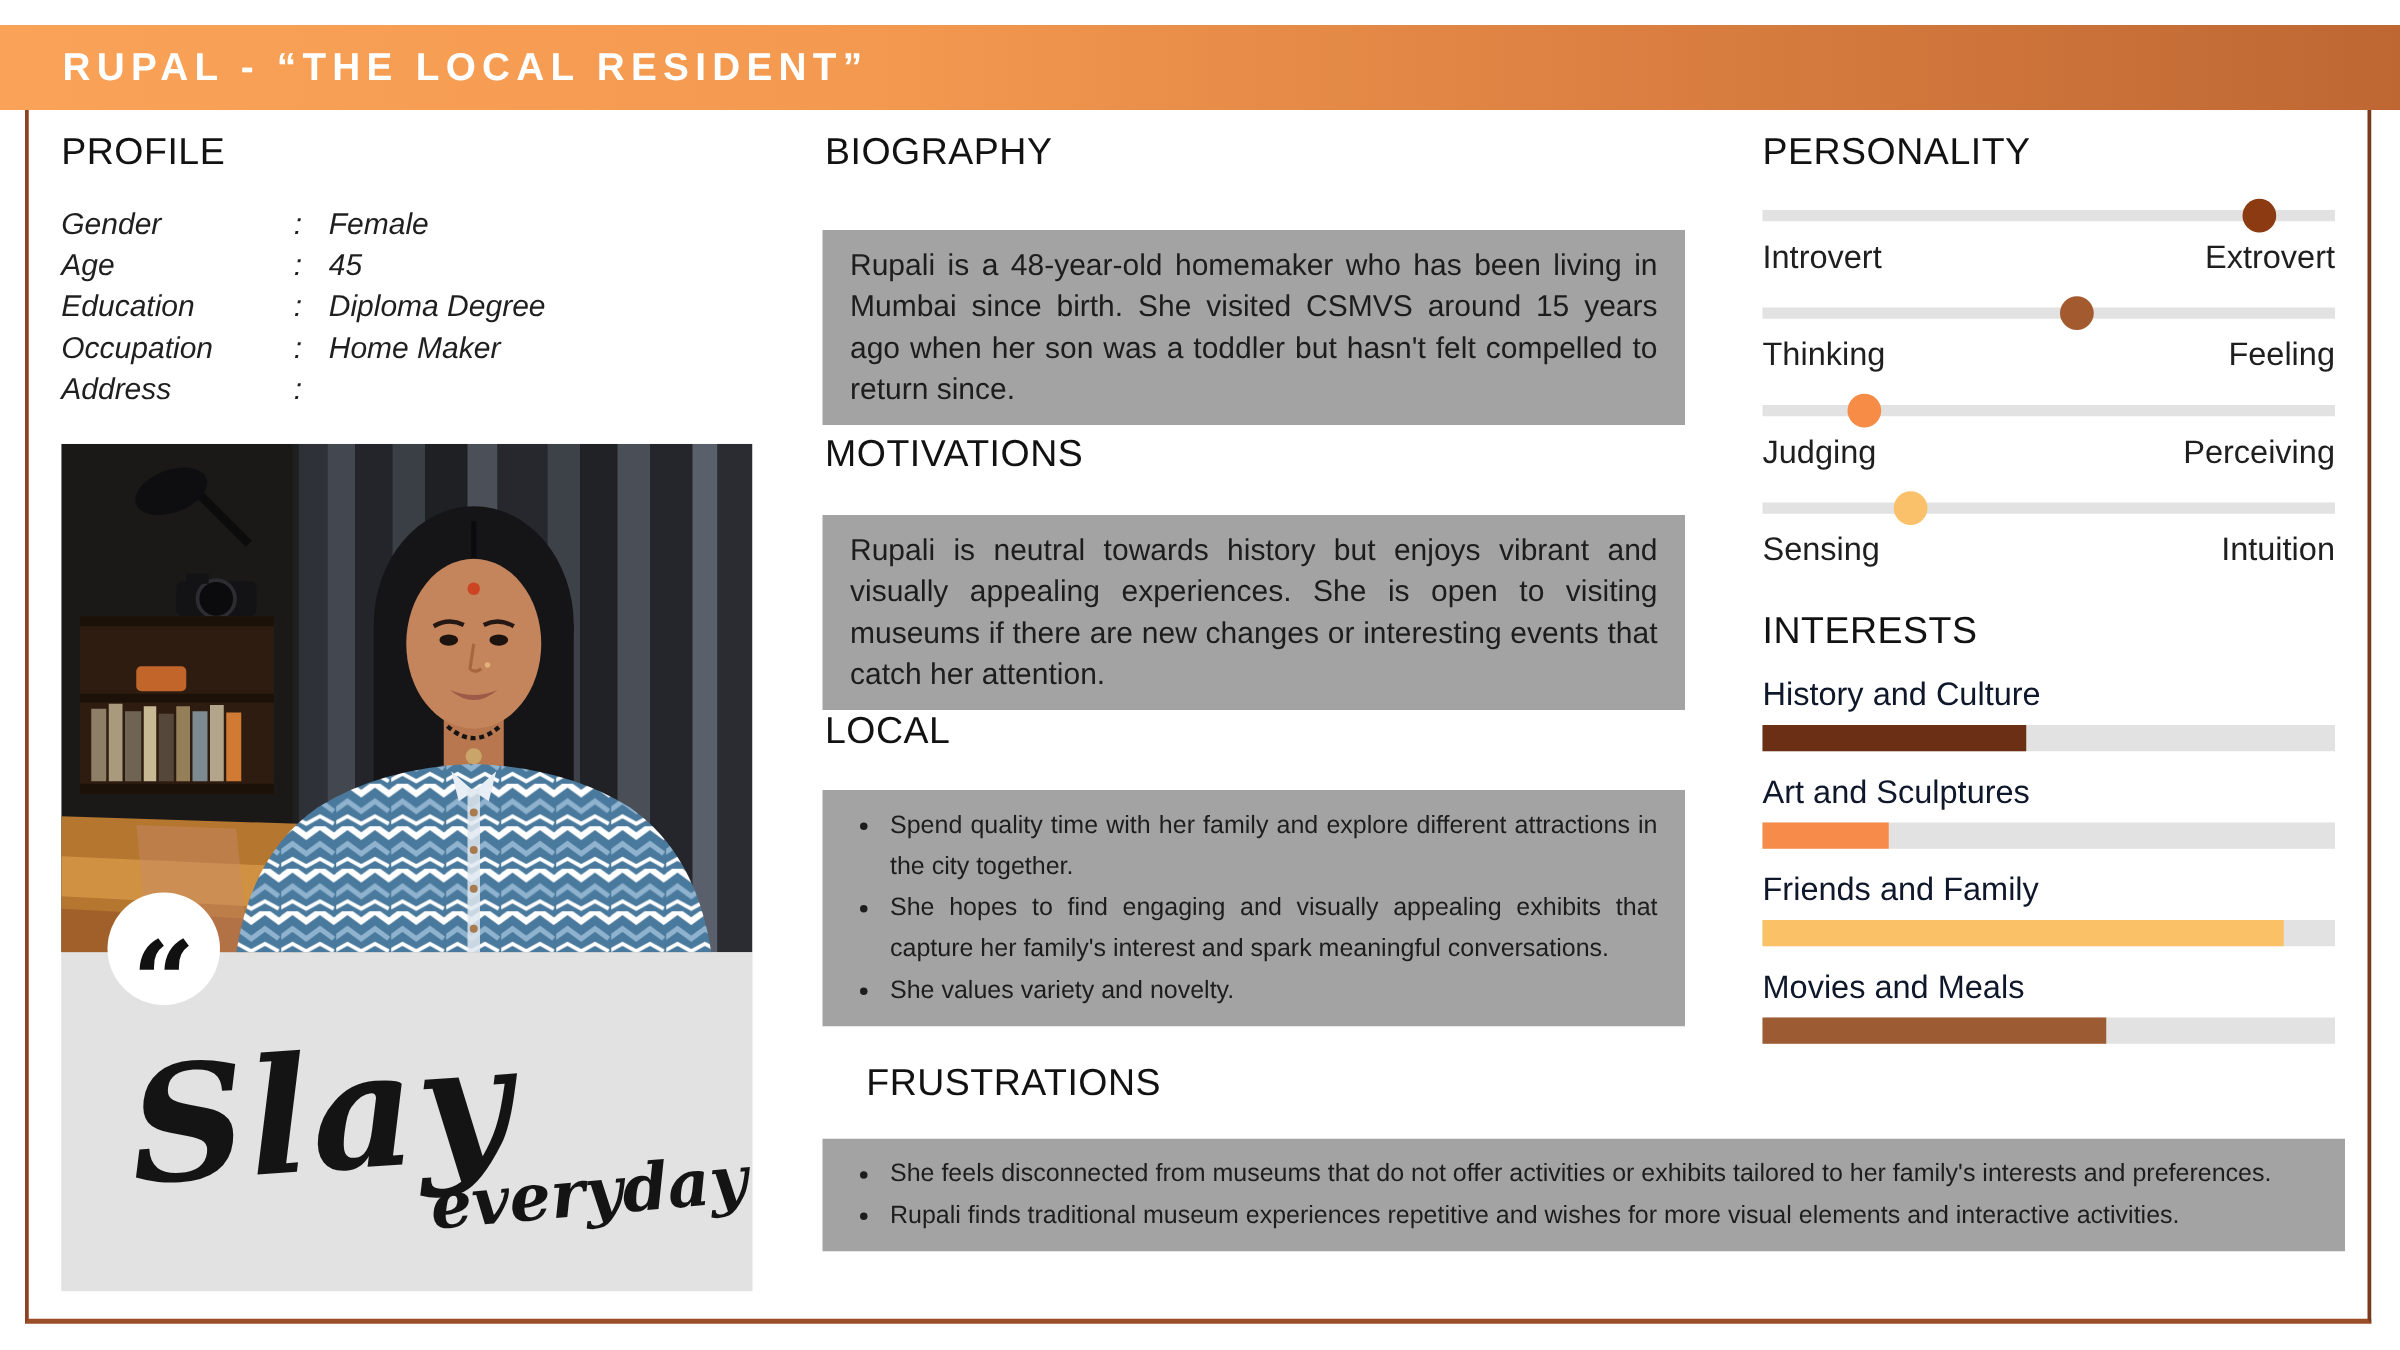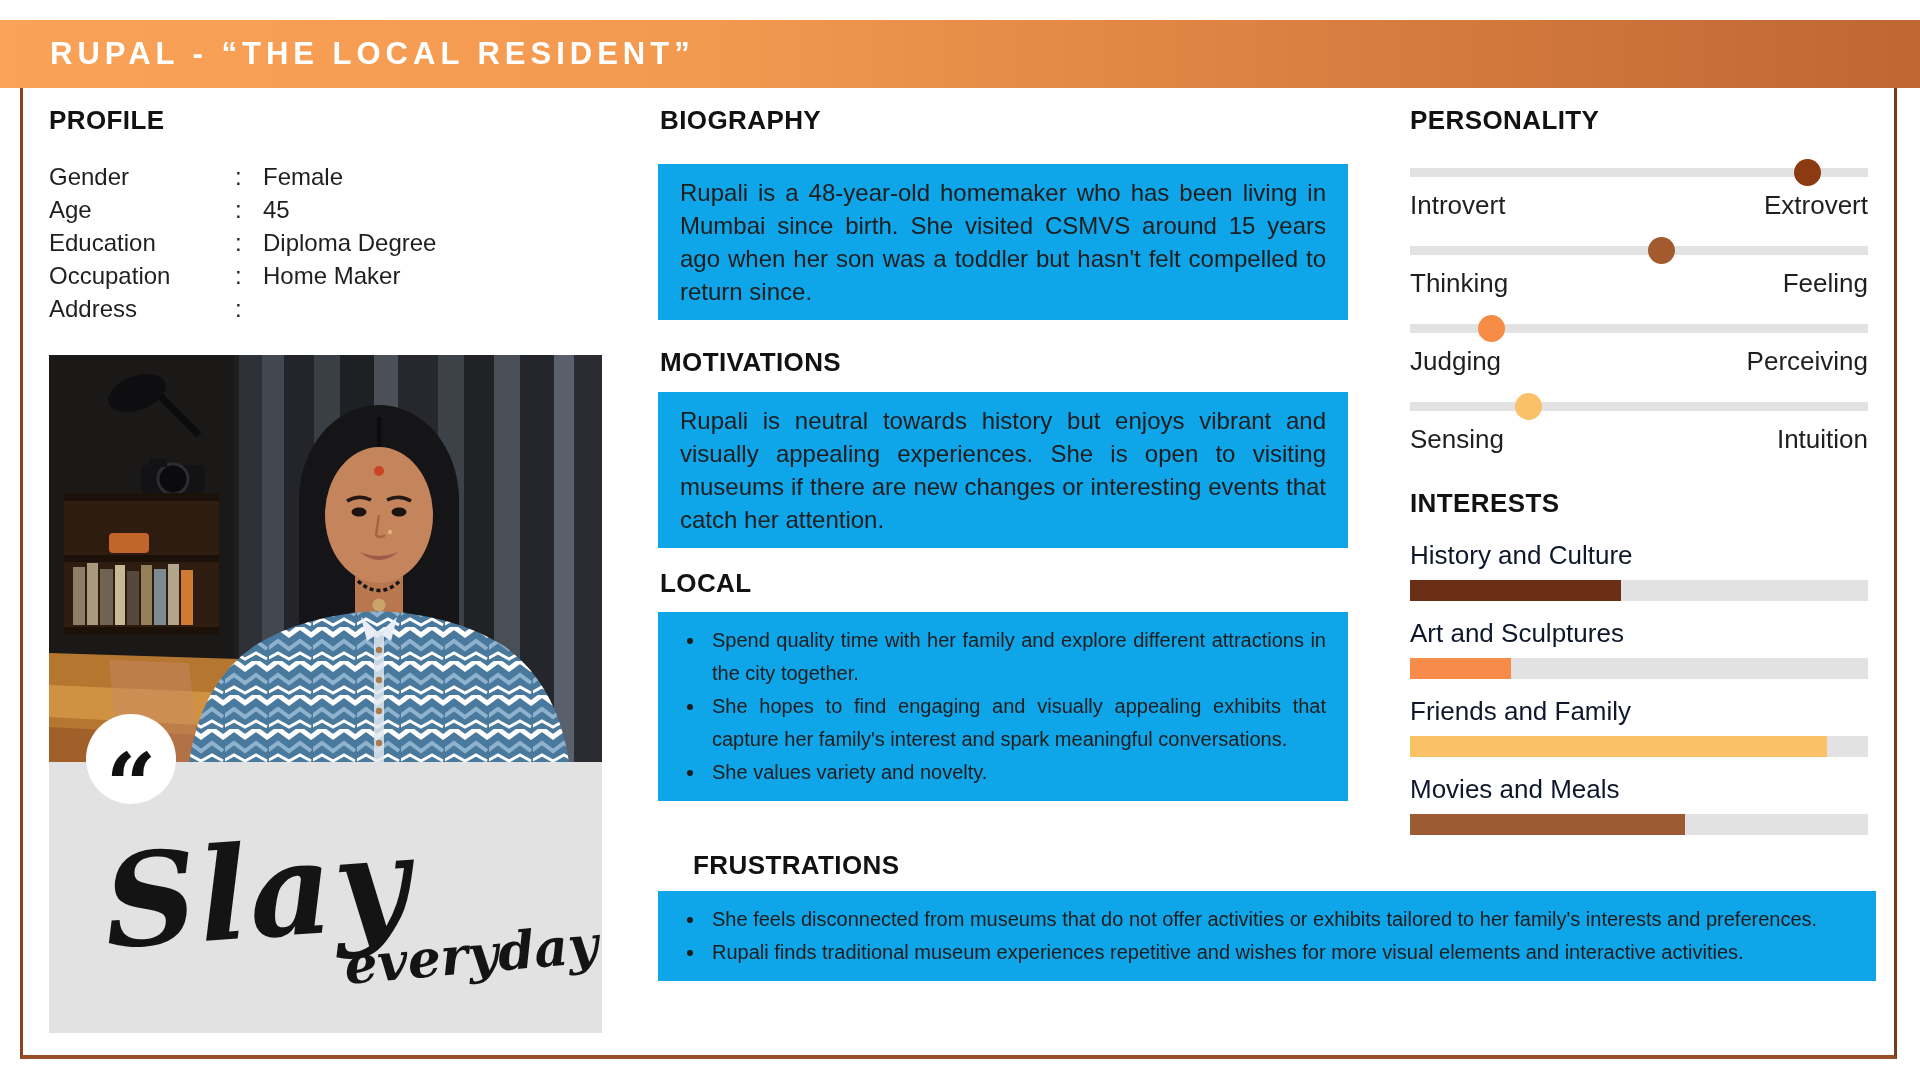--- a/index.html
+++ b/index.html
@@ -10,43 +10,43 @@
   
   .header-band { position:absolute; left:0; top:20px; width:1920px; height:68px;
     background:linear-gradient(90deg,#F9A258 0%,#F49A50 35%,#D97E40 70%,#BE6733 100%);
     display:flex; align-items:center; }
   .page-title { color:#ffffff; font-size:31px; font-weight:bold; letter-spacing:5px; margin-left:50px; }
 
   
   .page-frame { position:absolute; left:20px; top:88px; width:1877px; height:971px;
     border-left:3px solid #8C4322; border-right:3px solid #7B3A1E; border-bottom:4px solid #9A4E28; }
 
-  .section-heading { font-size:26px; font-weight:bold; color:#121212; letter-spacing:0.4px; }
+  .section-heading { font-size:30px; font-weight:normal; color:#121212; letter-spacing:0.4px; }
 
   
   .profile-section { position:absolute; left:49px; top:105px; width:553px; }
   .profile-rows { margin-top:24px; }
-  .profile-row { display:grid; grid-template-columns:186px 28px 1fr; font-size:24px; line-height:33px; color:#1f1f1f; }
+  .profile-row { display:grid; grid-template-columns:186px 28px 1fr; font-size:24px; line-height:33px; color:#1f1f1f;font-style:italic; }
 
   .photo-wrap { position:absolute; left:49px; top:355px; width:553px; height:407px; overflow:hidden; }
   .photo-wrap svg { display:block; width:100%; height:100%; }
 
   .quote-card { position:absolute; left:49px; top:762px; width:553px; height:271px; background:#E2E2E2; }
   .quote-icon { position:absolute; left:86px; top:714px; width:90px; height:90px; border-radius:50%;
     background:#ffffff; display:flex; align-items:center; justify-content:center; }
   .quote-mark { font-family:"DejaVu Serif",serif; font-weight:bold; font-size:88px; line-height:1;
     color:#111; transform:translateY(26px); }
   .quote-main { position:absolute; left:55px; top:55px; font-family:"DejaVu Serif",serif;
     font-style:italic; font-weight:bold; font-size:128px; color:#141414; transform:rotate(-4deg); letter-spacing:2px; }
   .quote-sub { position:absolute; left:295px; top:162px; font-family:"DejaVu Serif",serif;
     font-style:italic; font-weight:bold; font-size:52px; color:#141414; transform:rotate(-5deg); }
 
   
   .mid-heading { position:absolute; left:660px; }
-  .gray-box { position:absolute; left:658px; width:690px; background:#0ea5e9; padding:12px 22px 12px 22px; }
+  .gray-box { position:absolute; left:658px; width:690px; background:#a3a3a3; padding:12px 22px 12px 22px;margin-top:20px; }
   .gray-box p { font-size:24px; line-height:33px; text-align:justify; color:#1d1d1d; }
   .gray-box ul { margin-left:26px; }
   .gray-box li { font-size:20px; line-height:33px; text-align:justify; color:#1d1d1d; padding-left:6px; }
   .frustrations-box { width:1218px; }
 
   
   .right-heading { position:absolute; left:1410px; }
   .personality-sliders { position:absolute; left:1410px; top:168px; width:458px; }
   .p-slider { margin-bottom:25px; }
   .p-track { position:relative; height:9px; background:#E2E2E2; }

